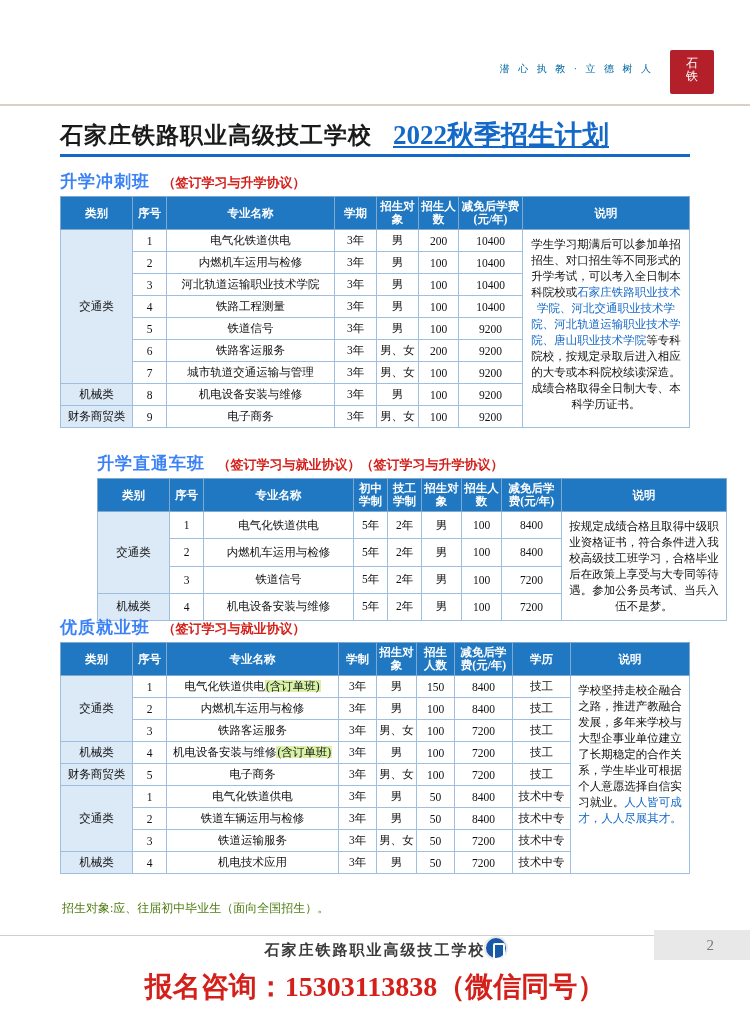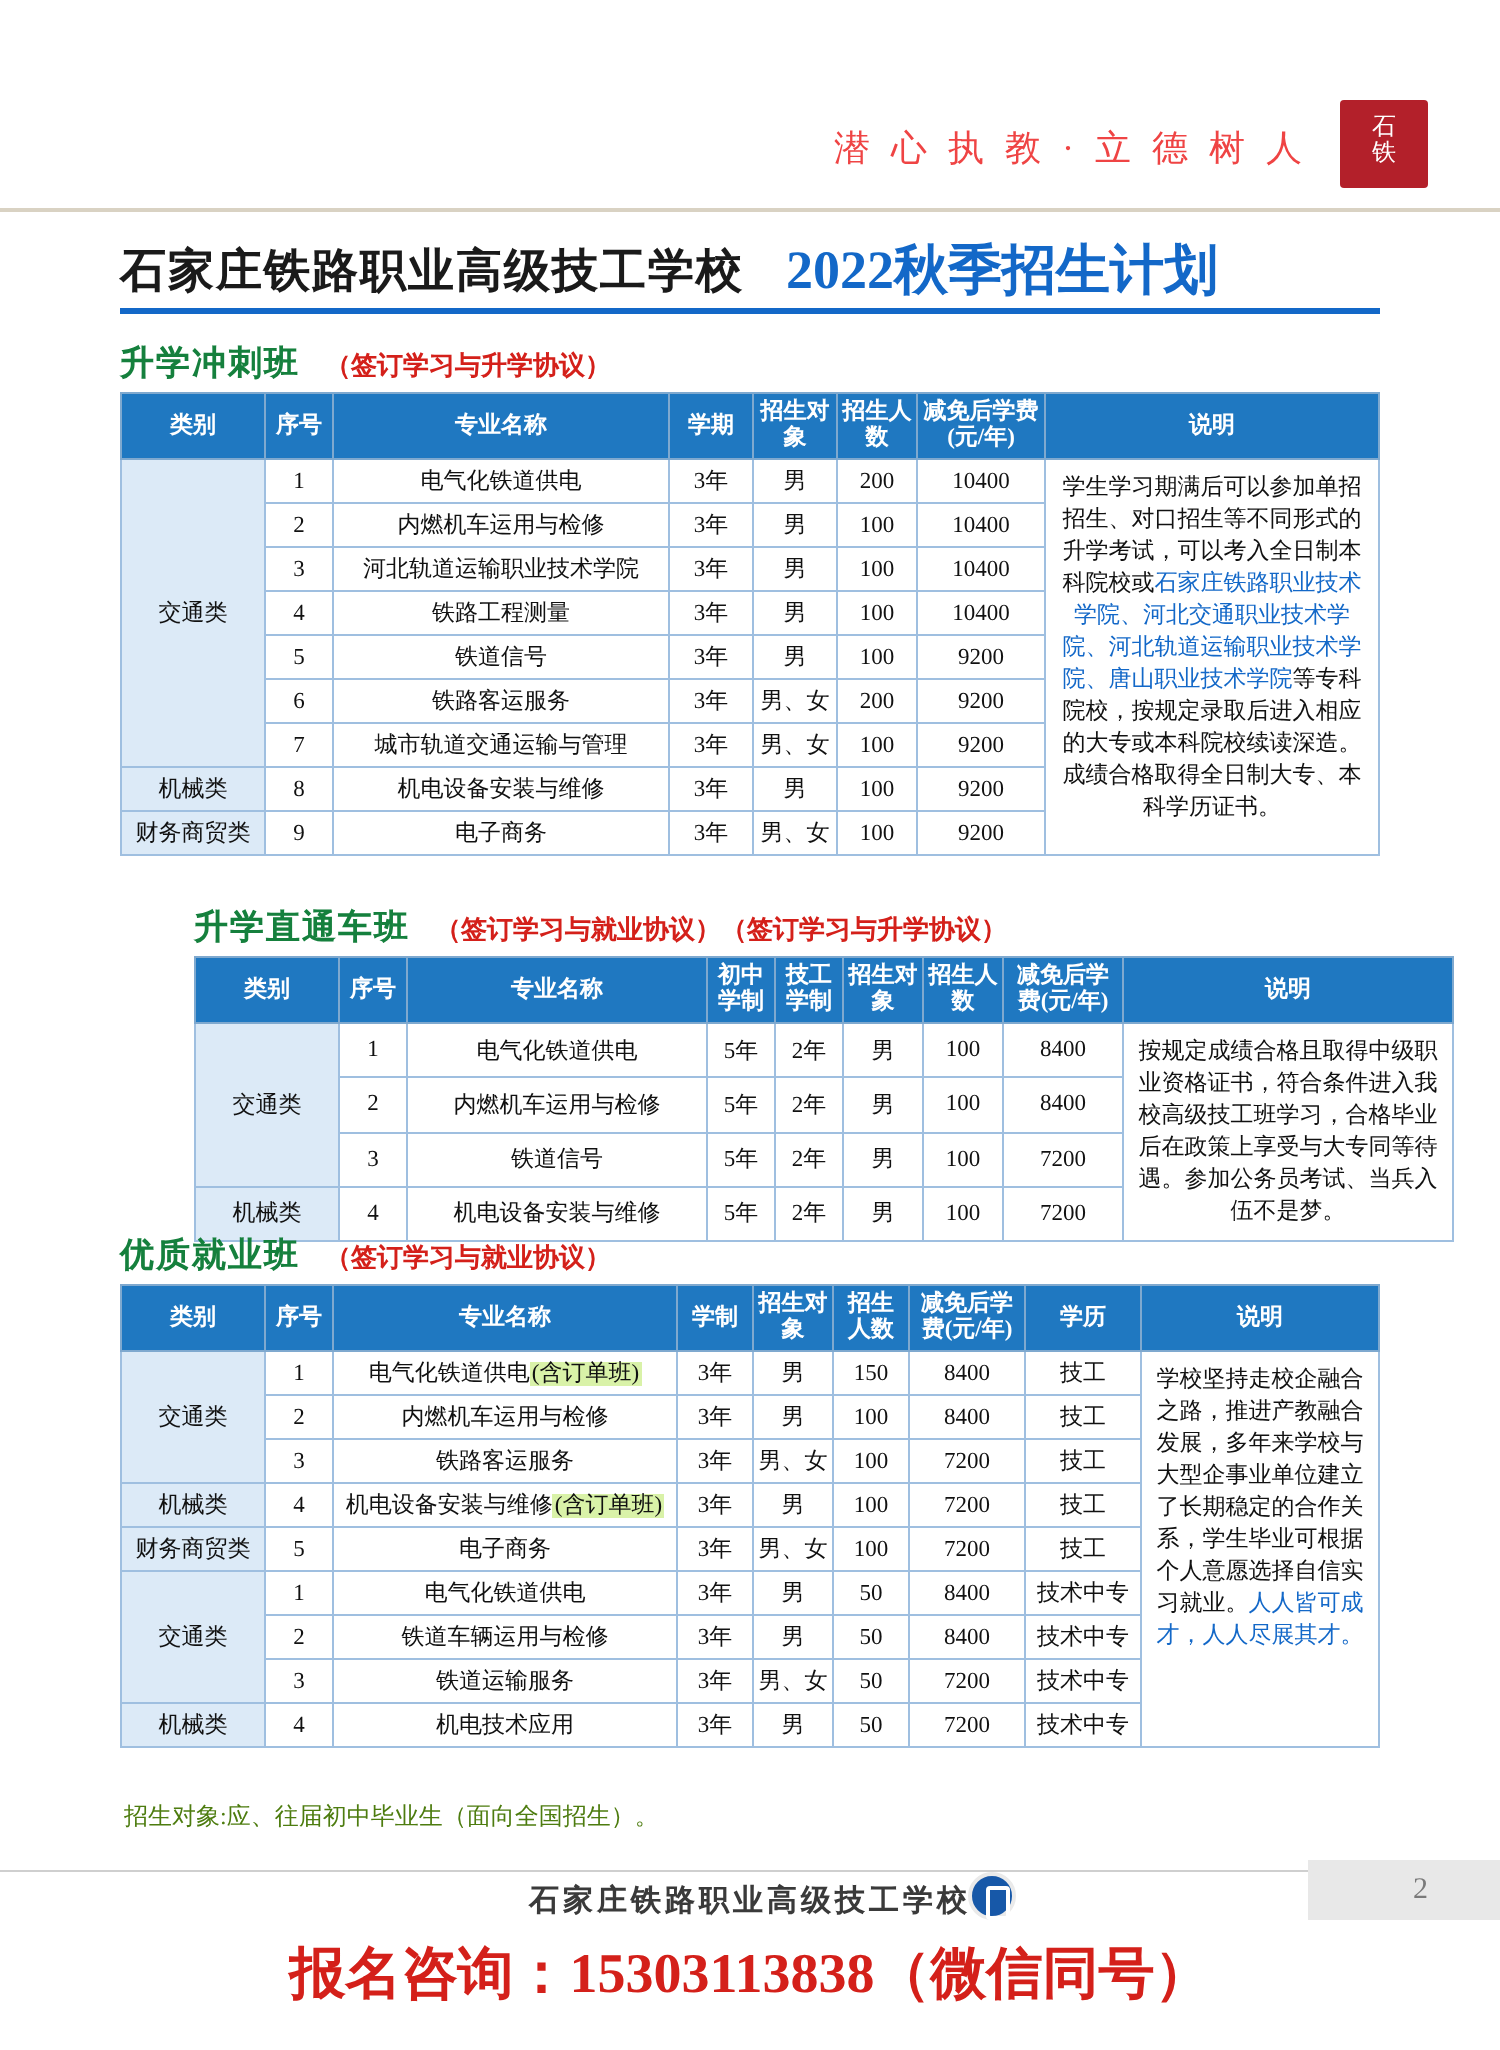--- a/index.html
+++ b/index.html
@@ -12,21 +12,21 @@
     overflow:hidden;
   }
   
   .motto-bar {
     position:absolute; top:0; left:0; width:750px; height:104px;
     background:#ffffff;
   }
   .motto-text {
     position:absolute; right:96px; top:62px;
     font-family:"Liberation Serif", serif;
-    font-size:18px; color:#ef4444; letter-spacing:3px;
+    font-size:10px; color:#0369a1; letter-spacing:3px;
     white-space:nowrap;
   }
   .seal {
     position:absolute; right:36px; top:50px;
     width:44px; height:44px; background:#b3202a; color:#fff;
     font-family:"Liberation Serif", serif;
     font-size:12px; line-height:13px; text-align:center;
     padding-top:7px; letter-spacing:0px;
     border-radius:2px;
   }
@@ -35,31 +35,31 @@
     position:absolute; top:104px; left:0; width:750px; height:2px; background:#d9d2c3;
   }
   .title-cn {
     position:absolute; left:60px; top:120px;
     font-family:"Liberation Serif", serif;
     font-weight:bold; font-size:23px; color:#1a1a1a; letter-spacing:1px;
   }
   .title-blue {
     position:absolute; left:393px; top:117px;
     font-family:"Liberation Serif", serif;
-    font-weight:bold; font-size:27px; color:#1368c8; letter-spacing:0px;
+    font-weight:bold; font-size:27px; color:#1368c8; letter-spacing:0px;text-decoration:underline;
   }
   .title-underline {
     position:absolute; left:60px; top:154px; width:630px; height:3px; background:#1368c8;
   }
   
   .section { position:absolute; left:60px; width:630px; }
   .sec-head { height:26px; white-space:nowrap; }
   .sec-title {
     font-family:"Liberation Serif", serif;
-    font-weight:bold; font-size:17px; color:#15803d; letter-spacing:1px;
+    font-weight:bold; font-size:17px; color:#3b82f6; letter-spacing:1px;
   }
   .sec-sub {
     font-family:Liberation Mono, monospace;
     font-weight:bold; font-size:13px; color:#d4201a; margin-left:8px;
   }
   table {
     border-collapse:collapse; width:630px;
     font-family:"Liberation Serif", serif;
     font-size:11.5px; color:#111;
   }

